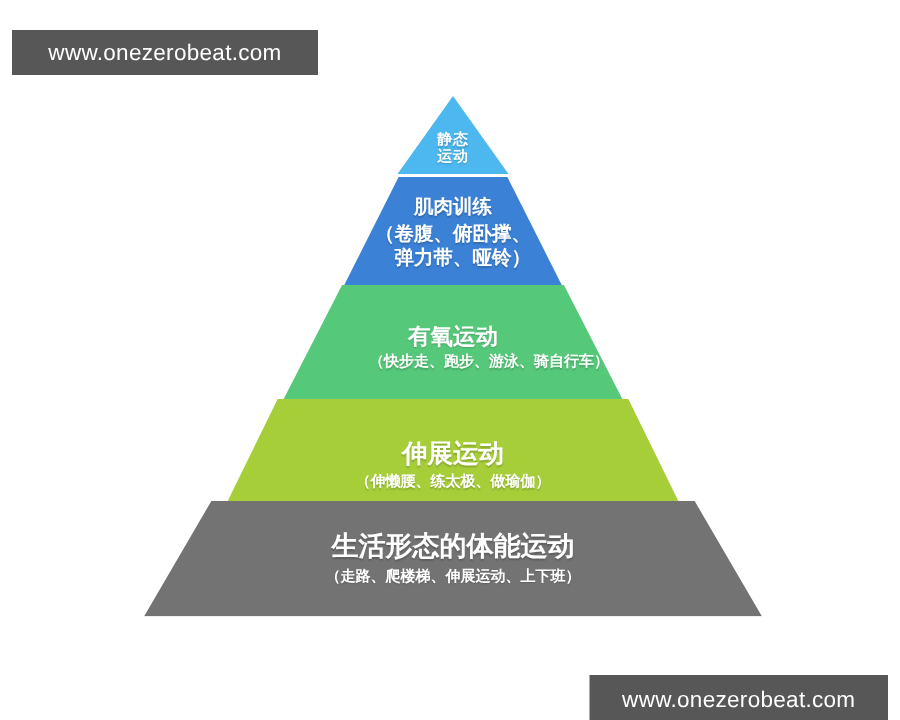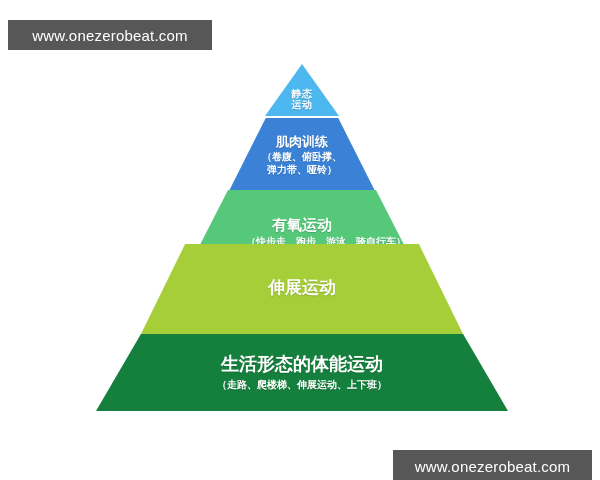--- a/index.html
+++ b/index.html
@@ -96,37 +96,37 @@
 
   
   #tier-2 {
     left: 228px;
     top: 118px;
     width: 148px;
     height: 75px;
     clip-path: polygon(25.5% 0%, 74.5% 0%, 100% 100%, 0% 100%);
   }
   #tier-2 .tier-title { font-size: 13px; margin-bottom: 2px; }
-  #tier-2 .tier-sub { font-size: 10px; }
+  #tier-2 .tier-sub { font-size: 13px; text-align: right; }
 
   
   #tier-3 {
     left: 185px;
     top: 190px;
     width: 234px;
     height: 84px;
     clip-path: polygon(18.4% 0%, 81.6% 0%, 100% 100%, 0% 100%);
   }
   #tier-3 .tier-title { font-size: 15px; margin-bottom: 3px; }
   #tier-3 .tier-sub { font-size: 10px; margin-left: 48px; }
 
   
   #tier-4 {
     left: 141px;
-    top: 244px;
+    top: 266px;
     width: 322px;
     height: 90px;
     clip-path: polygon(13.7% 0%, 86.3% 0%, 100% 100%, 0% 100%);
   }
   #tier-4 .tier-title { font-size: 17px; margin-bottom: 3px; }
   #tier-4 .tier-sub { font-size: 10px; }
 
   
   #tier-5 {
     left: 96px;
@@ -160,23 +160,24 @@
       </div>
     </div>
 
     <div class="tier" id="tier-3" style="background: rgb(86, 200, 122); color: rgb(255, 255, 255);">
       <div class="tier-title">有氧运动</div>
       <div class="tier-sub">（快步走、跑步、游泳、骑自行车）</div>
     </div>
 
     <div class="tier" id="tier-4" style="background: rgb(166, 206, 57); color: rgb(255, 255, 255);">
       <div class="tier-title">伸展运动</div>
+      <div class="tier-sub">（伸懒腰、练太极、做瑜伽）</div>
     </div>
 
-    <div class="tier" id="tier-5" style="background: #15803d; color: rgb(255, 255, 255);">
+    <div class="tier" id="tier-5" style="background: #737373; color: rgb(255, 255, 255);">
       <div class="tier-title">生活形态的体能运动</div>
       <div class="tier-sub">（走路、爬楼梯、伸展运动、上下班）</div>
     </div>
 
   </div>
 
   <div class="watermark" id="watermark-top" style="background: rgb(87, 87, 87); color: rgb(255, 255, 255);">www.onezerobeat.com</div>
   <div class="watermark" id="watermark-bottom" style="background: rgb(87, 87, 87); color: rgb(255, 255, 255);">www.onezerobeat.com</div>
 
 </div>

